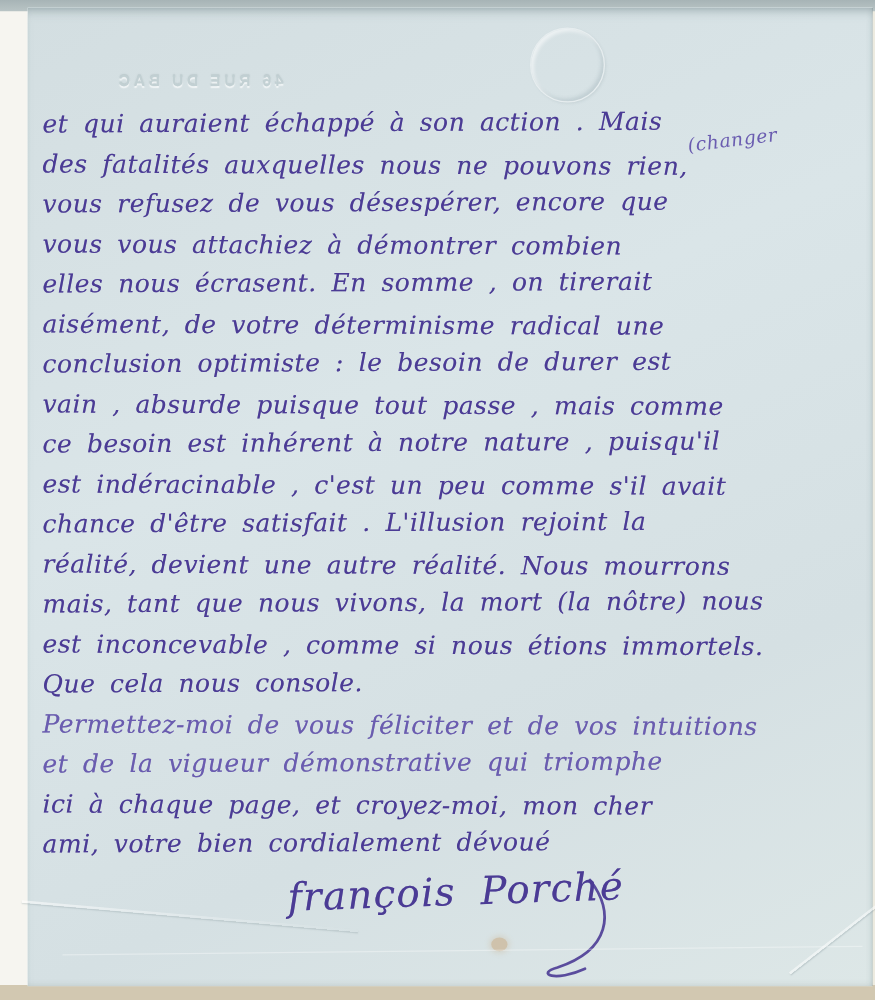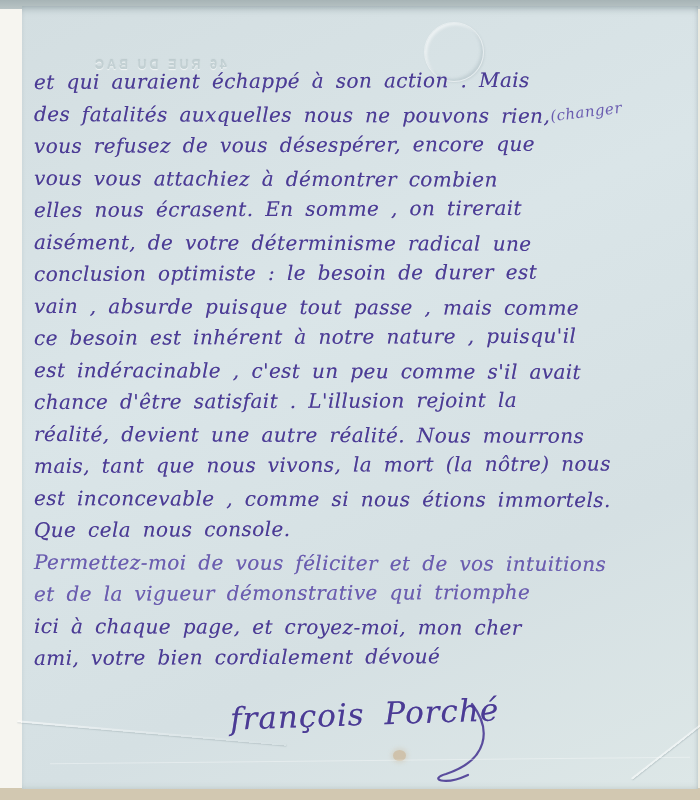--- a/index.html
+++ b/index.html
@@ -53,21 +53,21 @@
     position: absolute; left: 402px; top: 16px; width: 58px; height: 58px;
     border-radius: 50%;
     border: 1px solid rgba(255,255,255,0.4);
     box-shadow:
       inset 2px 2px 3px rgba(255,255,255,0.55),
       inset -2px -2px 3px rgba(120,142,148,0.22),
       1px 1px 2px rgba(120,142,148,0.15);
   }
 
   .text-block {
-    position: absolute; left: 12px; top: 61px; width: 655px;
+    position: absolute; left: 12px; top: 78px; width: 655px;
   }
   .ln {
     height: 32px; line-height: 30px;
     font-size: 20px; font-style: italic;
     color: #4b3b95;
     letter-spacing: 0.4px; word-spacing: 5px;
     white-space: nowrap;
     transform-origin: left center;
     text-shadow: 0 0 0.5px rgba(75,59,149,0.45);
   }

